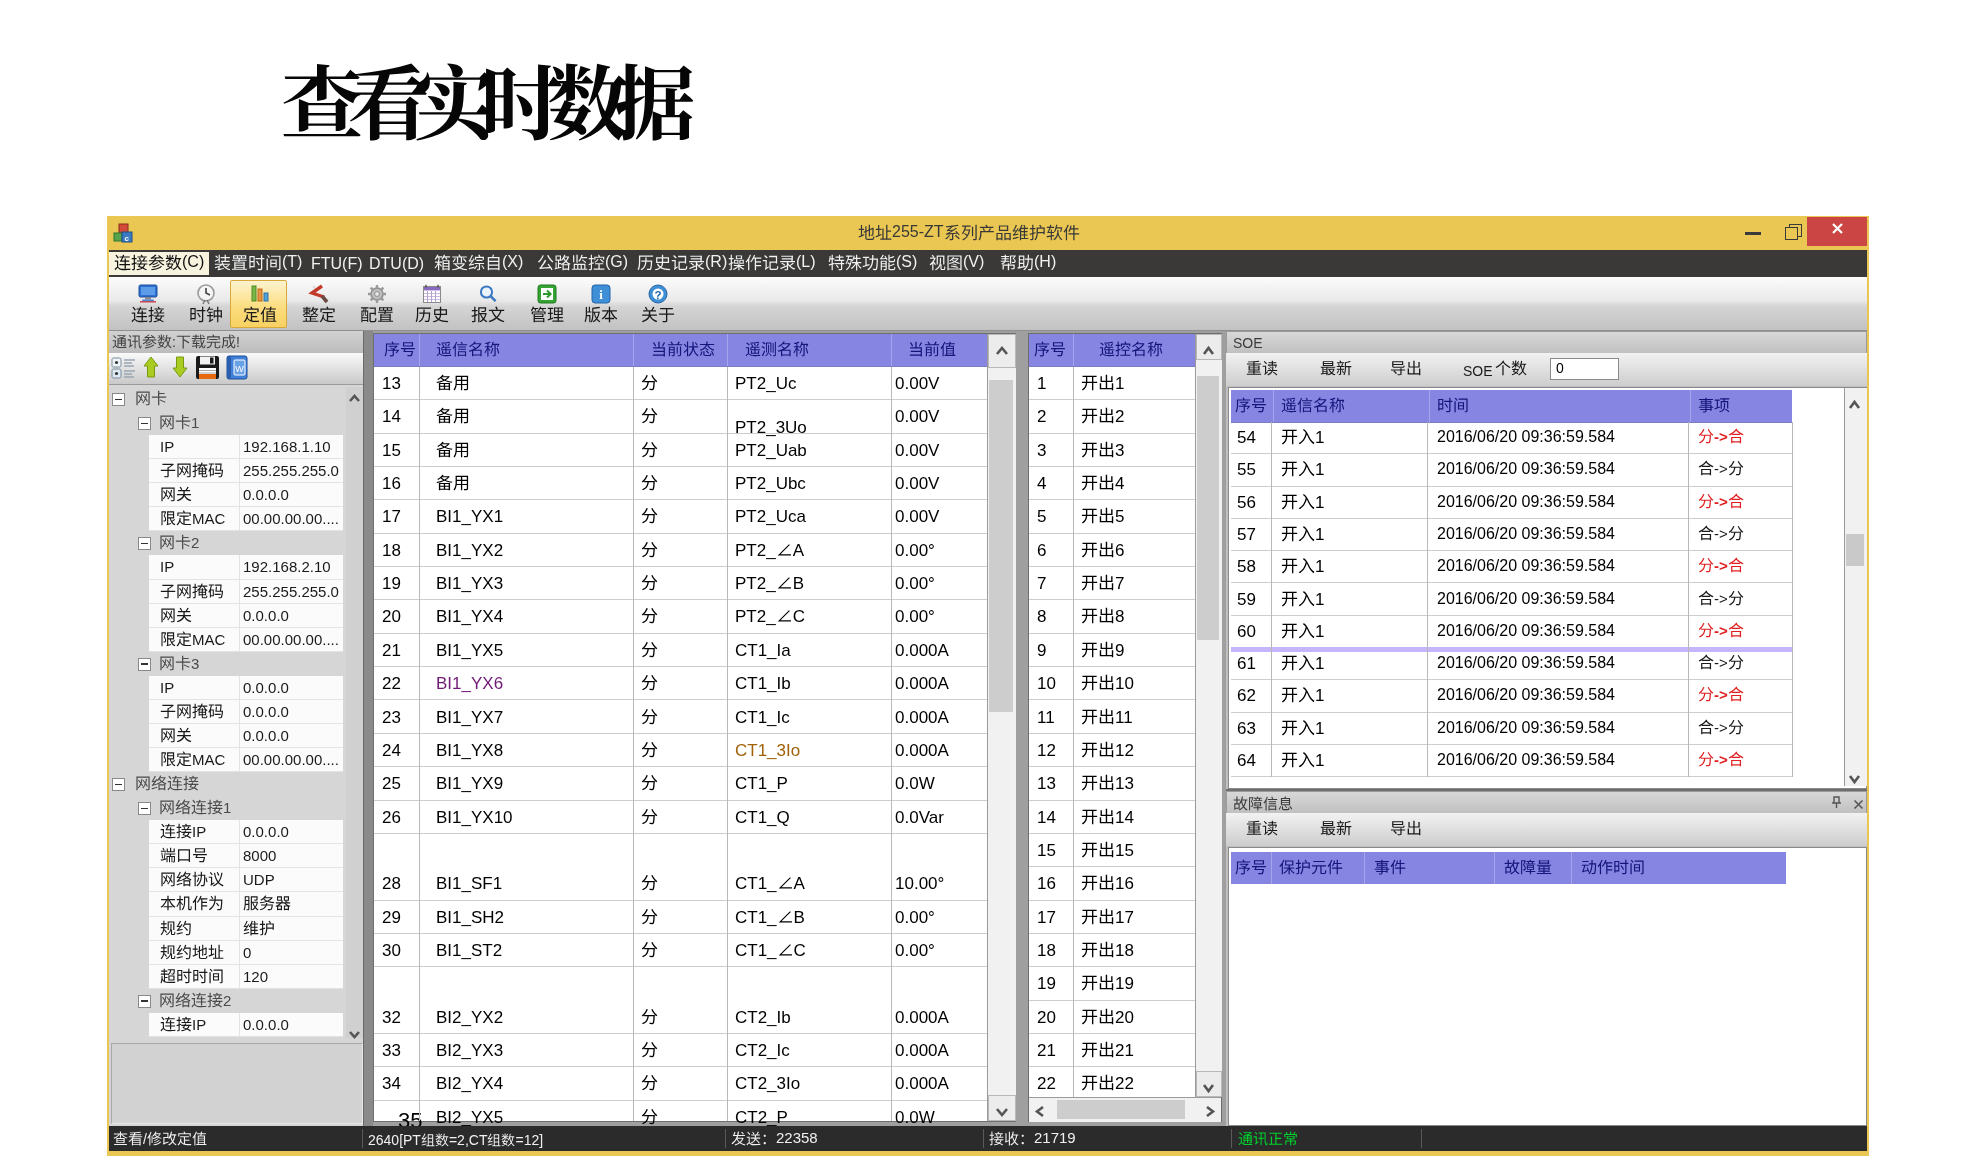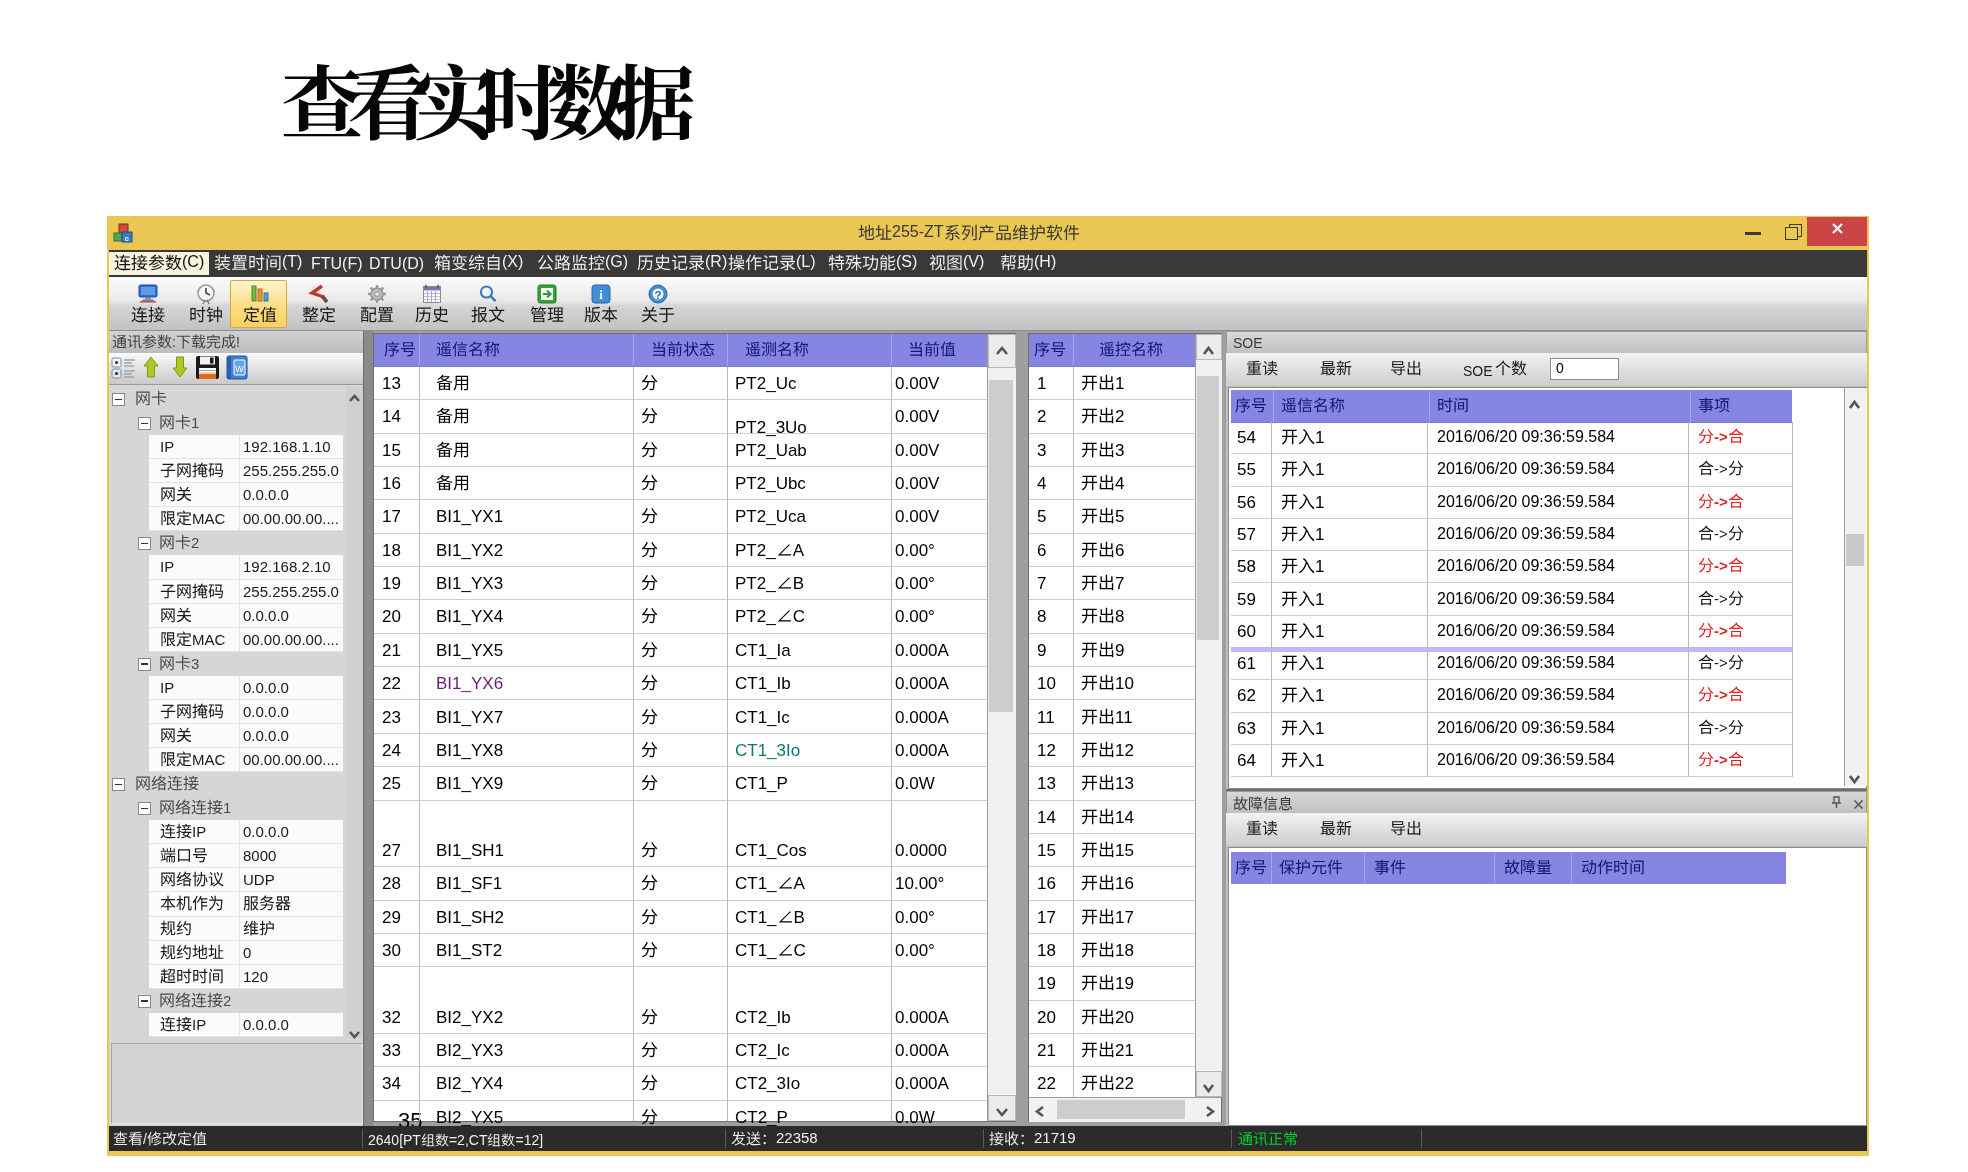--- a/index.html
+++ b/index.html
@@ -765,40 +765,40 @@
             </svg></div>
 <div class="a" style="left:361px;top:7px"><span style="font-size:17px;color:#000">CT1_Ic</span></div>
 <div class="a" style="left:521px;top:7px;font-size:17px">0.000A</div>
 </div>
 <div class="a" style="left:0px;top:399.85px;width:613px;height:32.35px;border-bottom:1px solid #cdcdcd">
 <div class="a" style="left:8px;top:7px;font-size:17px">24</div>
 <div class="a" style="left:62px;top:7px"><span style="font-size:17px;color:#000">BI1_YX8</span></div>
 <div class="a" style="left:267px;top:7px"><svg class="k" style="width:17px;height:17px;vertical-align:-2.04px;fill:#000" viewBox="0 -880 1000 1000">
               <use href="#u5206"></use>
             </svg></div>
-<div class="a" style="left:361px;top:7px"><span style="font-size:17px;color:#0f766e">CT1_3Io</span></div>
+<div class="a" style="left:361px;top:7px"><span style="font-size:17px;color:#a16207">CT1_3Io</span></div>
 <div class="a" style="left:521px;top:7px;font-size:17px">0.000A</div>
 </div>
 <div class="a" style="left:0px;top:433.2px;width:613px;height:32.35px;border-bottom:1px solid #cdcdcd">
 <div class="a" style="left:8px;top:7px;font-size:17px">25</div>
 <div class="a" style="left:62px;top:7px"><span style="font-size:17px;color:#000">BI1_YX9</span></div>
 <div class="a" style="left:267px;top:7px"><svg class="k" style="width:17px;height:17px;vertical-align:-2.04px;fill:#000" viewBox="0 -880 1000 1000">
               <use href="#u5206"></use>
             </svg></div>
 <div class="a" style="left:361px;top:7px"><span style="font-size:17px;color:#000">CT1_P</span></div>
 <div class="a" style="left:521px;top:7px;font-size:17px">0.0W</div>
 </div>
-<div class="a" style="left:0px;top:499.9px;width:613px;height:32.35px;border-bottom:1px solid #cdcdcd">
-<div class="a" style="left:8px;top:7px;font-size:17px">27</div>
-<div class="a" style="left:62px;top:7px"><span style="font-size:17px;color:#000">BI1_SH1</span></div>
-<div class="a" style="left:267px;top:7px"><svg class="k" style="width:17px;height:17px;vertical-align:-2.04px;fill:#000" viewBox="0 -880 1000 1000">
-              <use href="#u5206"></use>
-            </svg></div>
-<div class="a" style="left:361px;top:7px"><span style="font-size:17px;color:#000">CT1_Cos</span></div>
-<div class="a" style="left:521px;top:7px;font-size:17px">0.0000</div>
+<div class="a" style="left:0px;top:466.55px;width:613px;height:32.35px;border-bottom:1px solid #cdcdcd">
+<div class="a" style="left:8px;top:7px;font-size:17px">26</div>
+<div class="a" style="left:62px;top:7px"><span style="font-size:17px;color:#000">BI1_YX10</span></div>
+<div class="a" style="left:267px;top:7px"><svg class="k" style="width:17px;height:17px;vertical-align:-2.04px;fill:#000" viewBox="0 -880 1000 1000">
+              <use href="#u5206"></use>
+            </svg></div>
+<div class="a" style="left:361px;top:7px"><span style="font-size:17px;color:#000">CT1_Q</span></div>
+<div class="a" style="left:521px;top:7px;font-size:17px">0.0Var</div>
 </div>
 <div class="a" style="left:0px;top:533.25px;width:613px;height:32.35px;border-bottom:1px solid #cdcdcd">
 <div class="a" style="left:8px;top:7px;font-size:17px">28</div>
 <div class="a" style="left:62px;top:7px"><span style="font-size:17px;color:#000">BI1_SF1</span></div>
 <div class="a" style="left:267px;top:7px"><svg class="k" style="width:17px;height:17px;vertical-align:-2.04px;fill:#000" viewBox="0 -880 1000 1000">
               <use href="#u5206"></use>
             </svg></div>
 <div class="a" style="left:361px;top:7px"><span style="font-size:17px;color:#000">CT1_<svg class="k" style="width:17px;height:17px;vertical-align:-2.04px;fill:#000" viewBox="0 -880 1000 1000">
                 <use href="#u2220"></use>
               </svg>A</span></div>

